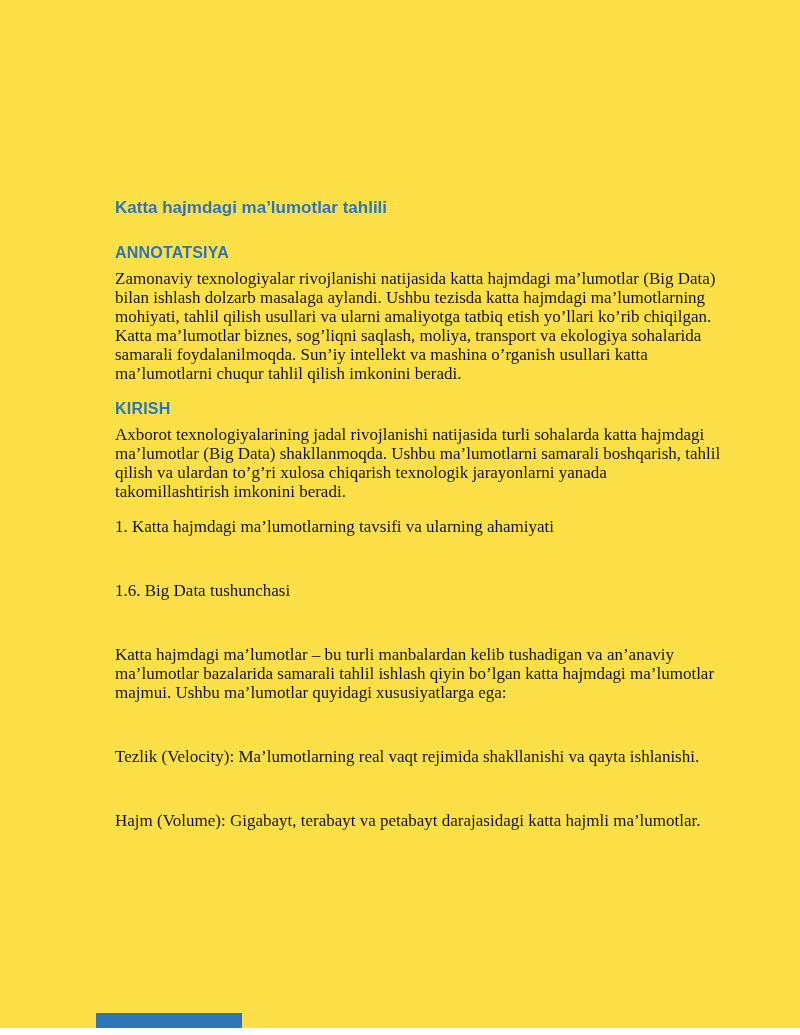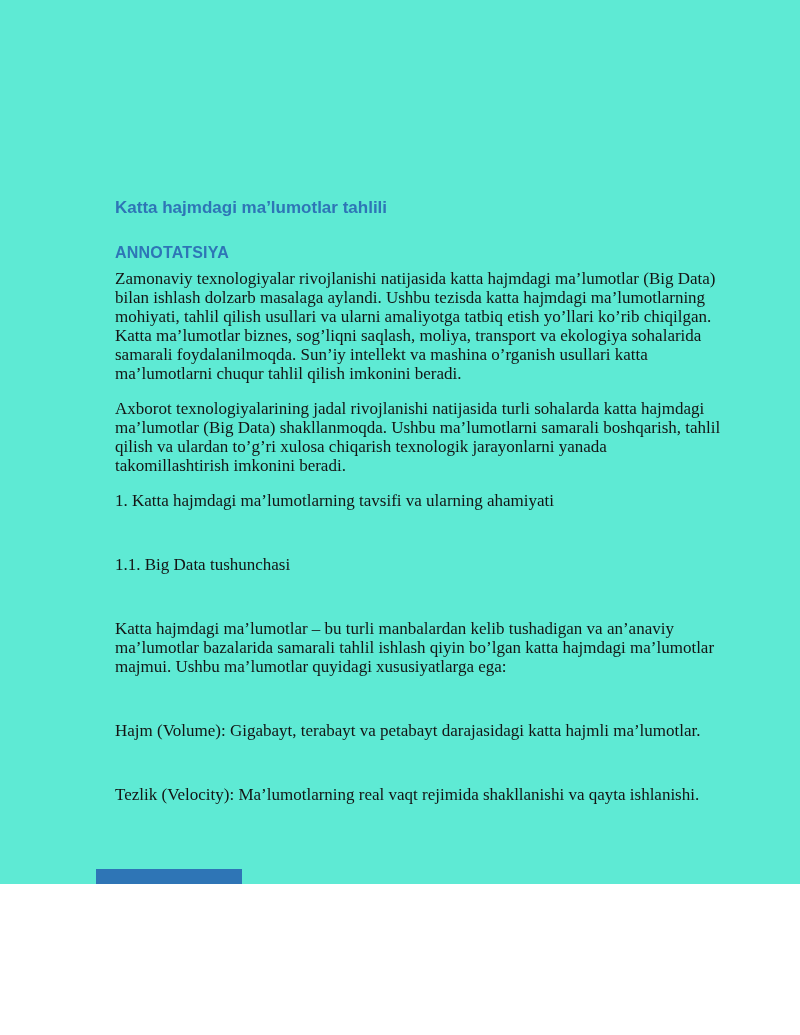--- a/index.html
+++ b/index.html
@@ -7,24 +7,24 @@
   body {
     width: 800px;
     height: 1035px;
     background: #ffffff;
     font-family: "Liberation Serif", serif;
     color: #141414;
   }
   .page {
     position: relative;
     width: 800px;
-    height: 884px;
+    height: 1028px;
     padding: 197px 78px 0 115px;
     overflow: hidden;
-    background: #5eead4;
+    background: #fde047;
   }
   .doc-title {
     font-family: "Liberation Sans", sans-serif;
     font-size: 17px;
     font-weight: 700;
     color: #2E75B6;
     margin: 0 0 25px 0;
     line-height: 1.25;
   }
   .doc-h2 {
@@ -56,29 +56,30 @@
 <body>
 
 <div class="page">
 
   <h1 class="doc-title">Katta hajmdagi ma’lumotlar tahlili</h1>
 
   <h2 class="doc-h2">ANNOTATSIYA</h2>
 
   <p class="body-par">Zamonaviy texnologiyalar rivojlanishi natijasida katta hajmdagi ma’lumotlar (Big Data) bilan ishlash dolzarb masalaga aylandi. Ushbu tezisda katta hajmdagi ma’lumotlarning mohiyati, tahlil qilish usullari va ularni amaliyotga tatbiq etish yo’llari ko’rib chiqilgan. Katta ma’lumotlar biznes, sog’liqni saqlash, moliya, transport va ekologiya sohalarida samarali foydalanilmoqda. Sun’iy intellekt va mashina o’rganish usullari katta ma’lumotlarni chuqur tahlil qilish imkonini beradi.</p>
 
+  <h2 class="doc-h2 kirish">KIRISH</h2>
 
   <p class="body-par">Axborot texnologiyalarining jadal rivojlanishi natijasida turli sohalarda katta hajmdagi ma’lumotlar (Big Data) shakllanmoqda. Ushbu ma’lumotlarni samarali boshqarish, tahlil qilish va ulardan to’g’ri xulosa chiqarish texnologik jarayonlarni yanada takomillashtirish imkonini beradi.</p>
 
   <p class="body-par gap-lg">1. Katta hajmdagi ma’lumotlarning tavsifi va ularning ahamiyati</p>
 
-  <p class="body-par gap-lg">1.1. Big Data tushunchasi</p>
+  <p class="body-par gap-lg">1.6. Big Data tushunchasi</p>
 
   <p class="body-par gap-lg">Katta hajmdagi ma’lumotlar – bu turli manbalardan kelib tushadigan va an’anaviy ma’lumotlar bazalarida samarali tahlil ishlash qiyin bo’lgan katta hajmdagi ma’lumotlar majmui. Ushbu ma’lumotlar quyidagi xususiyatlarga ega:</p>
 
+  <p class="body-par gap-lg">Tezlik (Velocity): Ma’lumotlarning real vaqt rejimida shakllanishi va qayta ishlanishi.</p>
+
   <p class="body-par gap-lg">Hajm (Volume): Gigabayt, terabayt va petabayt darajasidagi katta hajmli ma’lumotlar.</p>
-
-  <p class="body-par gap-lg">Tezlik (Velocity): Ma’lumotlarning real vaqt rejimida shakllanishi va qayta ishlanishi.</p>
 
 
   <div class="bottom-bar"></div>
 
 </div>
 
 </body></html>

